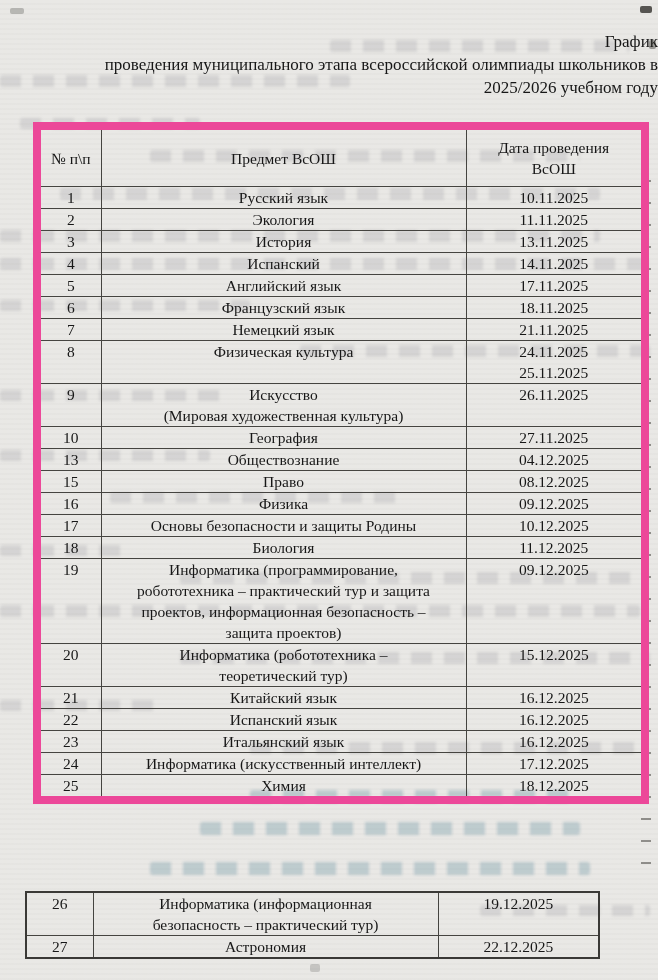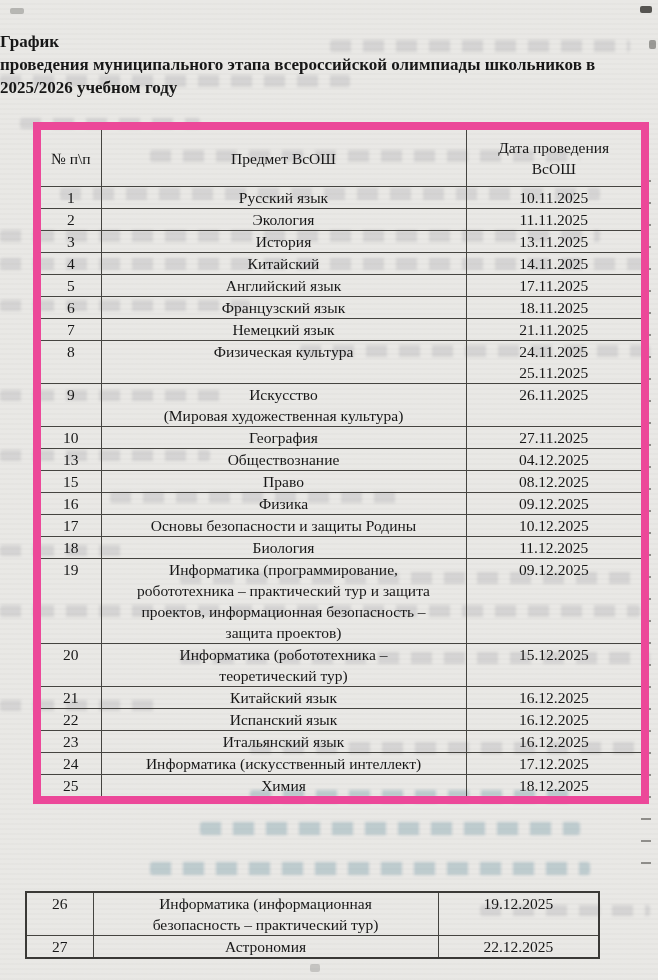--- a/index.html
+++ b/index.html
@@ -15,21 +15,21 @@
   .page::before {
     content:""; position:absolute; inset:0;
     background:
       repeating-linear-gradient(0deg, rgba(0,0,0,0.015) 0 2px, transparent 2px 5px),
       repeating-linear-gradient(90deg, rgba(255,255,255,0.02) 0 3px, transparent 3px 7px);
     pointer-events:none;
   }
 
   .title-block {
     position:absolute; top:30px; left:0; width:658px;
-    text-align:left; font-weight:bold;
+    text-align:right; font-weight:normal;
     font-size:17px; line-height:23px;
     z-index:3;
   }
 
   table {
     position:absolute;
     border-collapse:collapse;
     table-layout:fixed;
     background:transparent;
     z-index:2;
@@ -134,21 +134,21 @@
           <td>Экология</td>
           <td>11.11.2025</td>
         </tr>
         <tr>
           <td>3</td>
           <td>История</td>
           <td>13.11.2025</td>
         </tr>
         <tr>
           <td>4</td>
-          <td>Китайский</td>
+          <td>Испанский</td>
           <td>14.11.2025</td>
         </tr>
         <tr>
           <td>5</td>
           <td>Английский язык</td>
           <td>17.11.2025</td>
         </tr>
         <tr>
           <td>6</td>
           <td>Французский язык</td>

